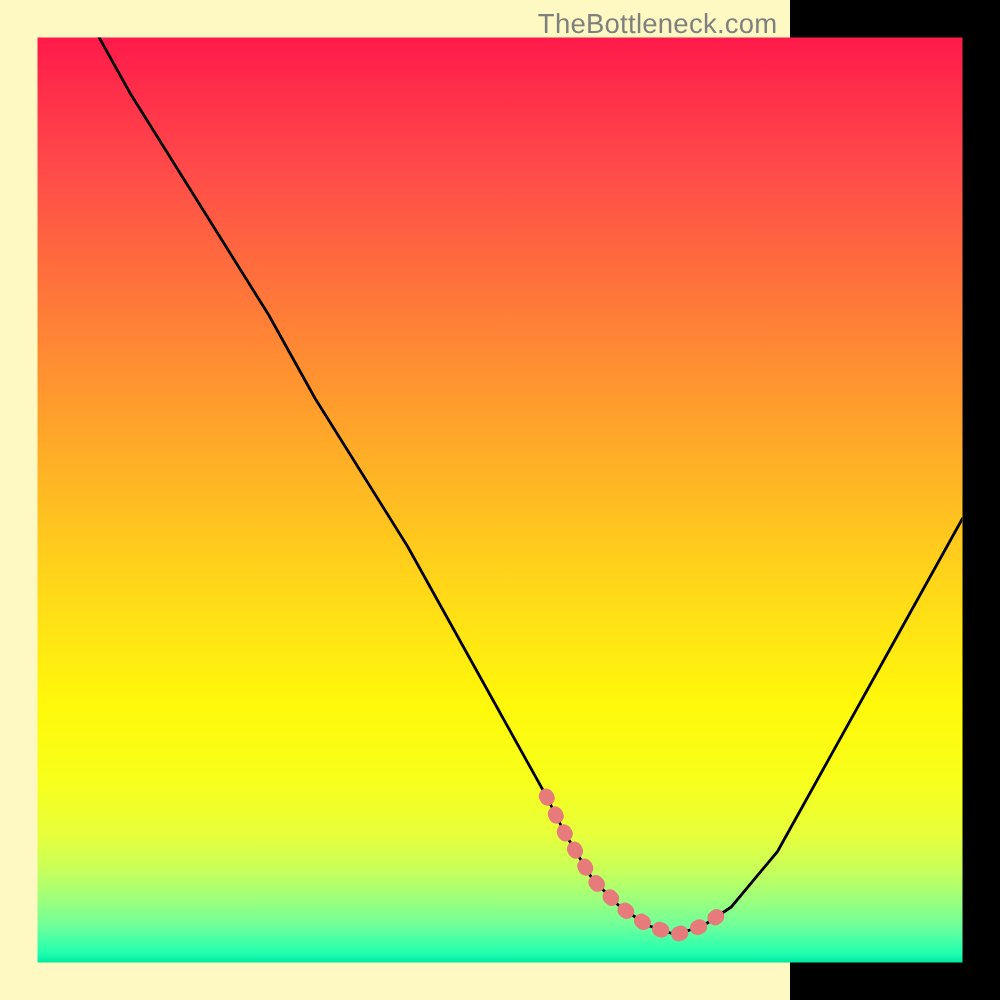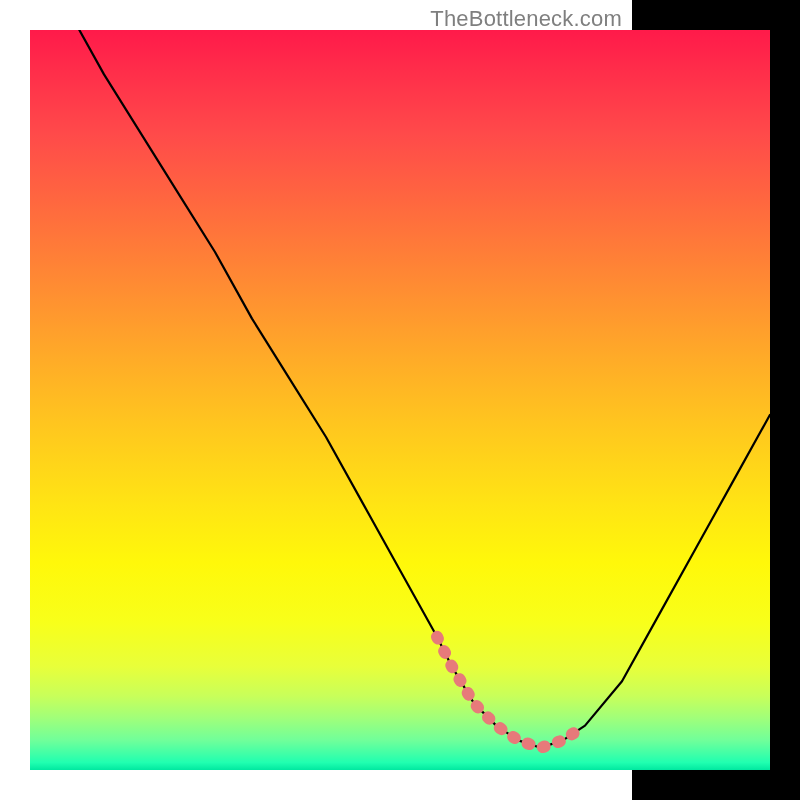--- a/index.html
+++ b/index.html
@@ -10,21 +10,21 @@
     background: #000;
     overflow: hidden;
     font-family: Arial, Helvetica, sans-serif;
   }
   .frame {
     position: absolute;
     left: 0;
     top: 0;
     width: 632px;
     height: 800px;
-    background: #ffffff;
+    background: #fef9c3;
   }
   .plot {
     position: absolute;
     left: 30px;
     top: 30px;
     width: 740px;
     height: 740px;
     background: linear-gradient(to bottom,
       #ff1a4a 0%,
       #ff2f4a 6%,

